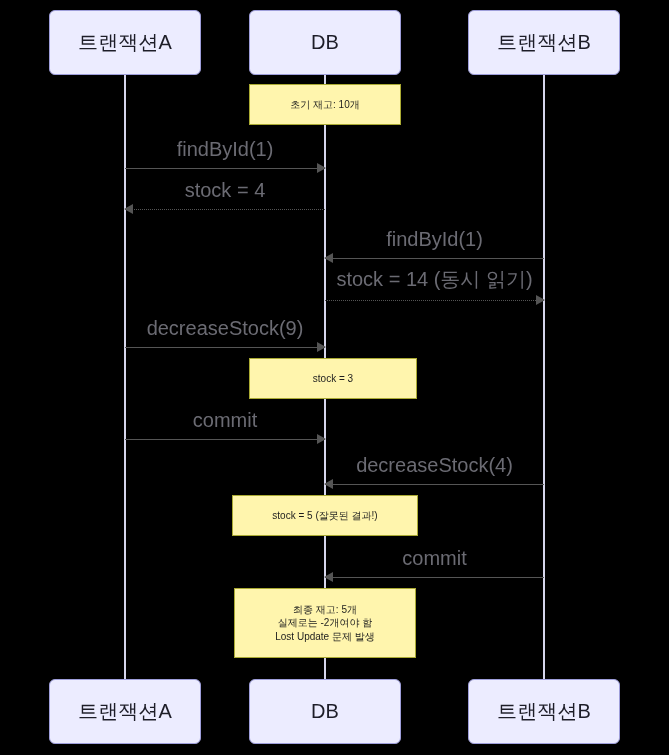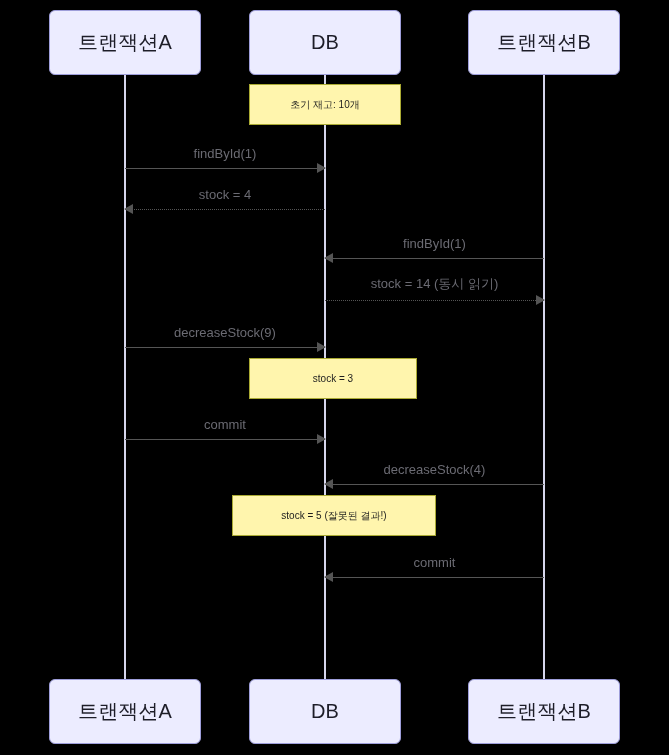--- a/index.html
+++ b/index.html
@@ -85,21 +85,21 @@
   .msg-head.left {
     left: -1px;
     border-right: 9px solid #555555;
   }
   .msg-label {
     position: absolute;
     bottom: 7px;
     width: 100%;
     text-align: center;
     color: #6b6b73;
-    font-size: 13px;
+    font-size: 20px;
     white-space: nowrap;
   }
 </style>
 </head>
 <body>
 
 <div id="diagram-root">
     <div class="lifeline" style="left: 124px; top: 75px; height: 604px;"></div>
     <div class="lifeline" style="left: 324px; top: 75px; height: 604px;"></div>
     <div class="lifeline" style="left: 543px; top: 75px; height: 604px;"></div>
@@ -160,16 +160,21 @@
       <div class="msg-line"></div>
       <div class="msg-head left"></div>
       <div class="msg-label">commit</div>
     </div>
     <div class="note-box" style="left: 249px; top: 84px; width: 152px; height: 41px;">
       <span class="note-line">초기 재고: 10개</span>
     </div>
     <div class="note-box" style="left: 249px; top: 358px; width: 168px; height: 41px;">
       <span class="note-line">stock = 3</span>
     </div>
-    <div class="note-box" style="left: 232px; top: 495px; width: 204px; height: 41px;">
+    <div class="note-box" style="left: 232px; top: 495px; width: 186px; height: 41px;">
       <span class="note-line">stock = 5 (잘못된 결과!)</span>
+    </div>
+    <div class="note-box" style="left: 234px; top: 588px; width: 182px; height: 70px;">
+      <span class="note-line">최종 재고: 5개</span>
+      <span class="note-line">실제로는 -2개여야 함</span>
+      <span class="note-line">Lost Update 문제 발생</span>
     </div>
   </div>
 
 </body></html>

